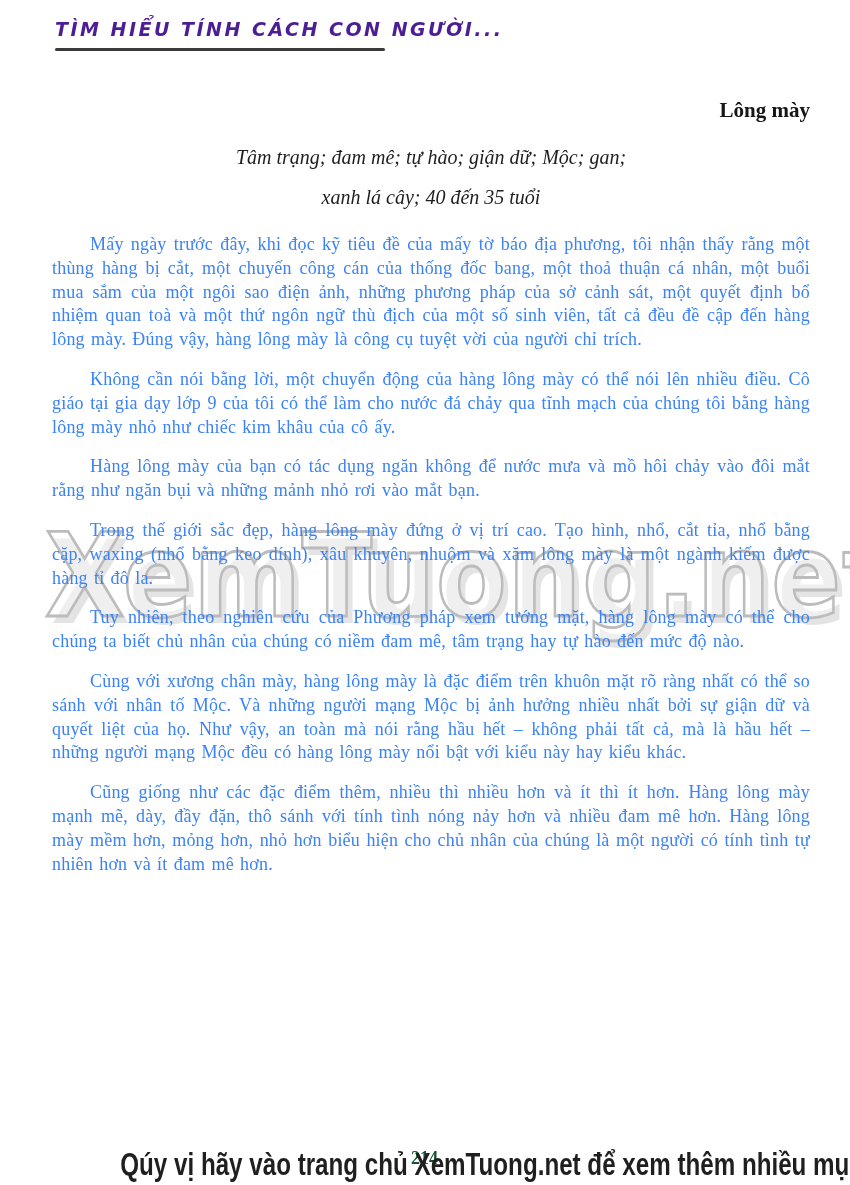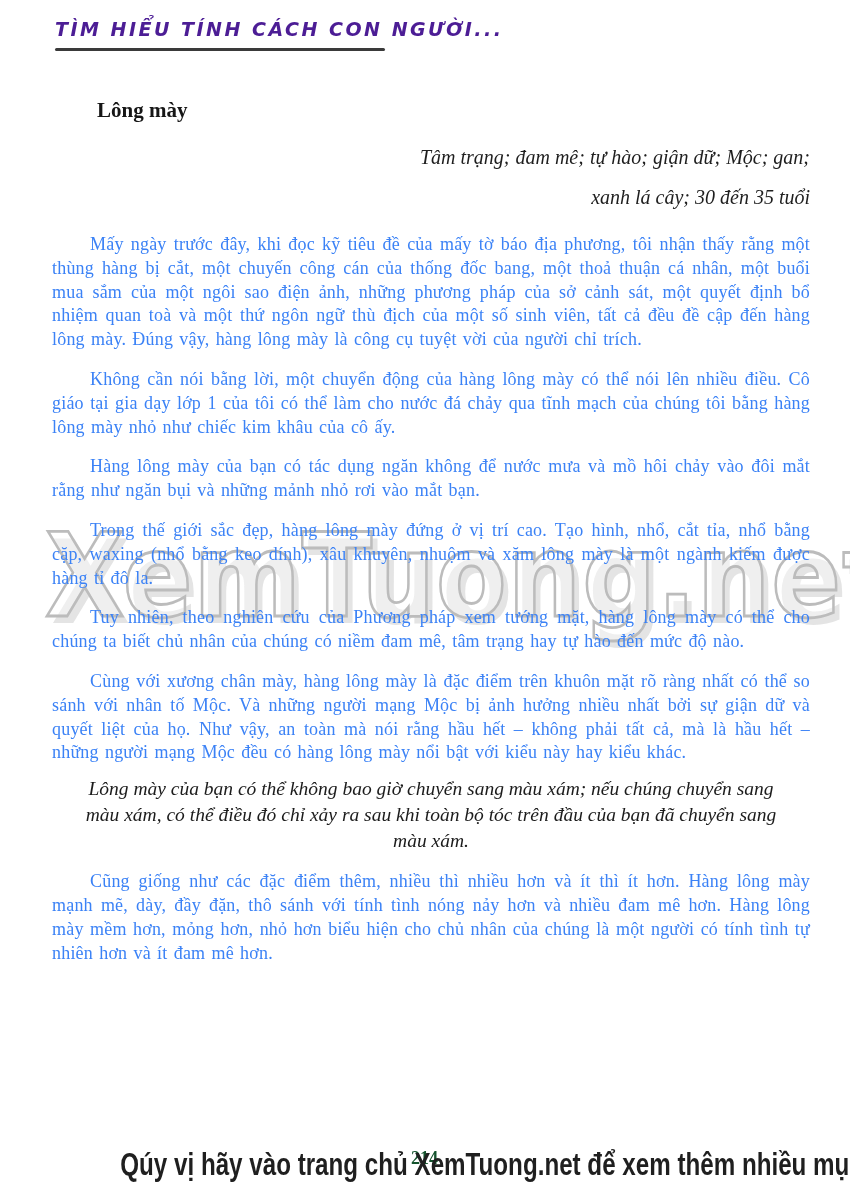--- a/index.html
+++ b/index.html
@@ -37,23 +37,24 @@
     position: absolute;
     top: 98px; left: 52px;
     width: 758px;
     z-index: 2;
   }
   .section-heading {
     font-weight: 700;
     font-size: 21px;
     margin: 0 0 14px 45px;
     color: #161616;
+    text-align: right;
   }
   .keywords {
-    text-align: right;
+    text-align: center;
     font-style: italic;
     font-size: 20px;
     line-height: 40px;
     margin-bottom: 6px;
     color: #1e1e1e;
   }
   .page-body p.body-par {
     margin: 16px 0 11px 0;
     font-size: 18px;
     line-height: 23.8px;
@@ -128,31 +129,30 @@
 <div class="running-head-underline"></div>
 
 <div class="watermark">XemTuong.net</div>
 
 <div class="page-body">
 
   <div class="section-heading">Lông mày</div>
 
   <div class="keywords">
     <div>Tâm trạng; đam mê; tự hào; giận dữ; Mộc; gan;</div>
-    <div>xanh lá cây; 30 đến 35 tuổi</div>
+    <div>xanh lá cây; 40 đến 35 tuổi</div>
   </div>
 
   <p class="body-par">Mấy ngày trước đây, khi đọc kỹ tiêu đề của mấy tờ báo địa phương, tôi nhận thấy rằng một thùng hàng bị cắt, một chuyến công cán của thống đốc bang, một thoả thuận cá nhân, một buổi mua sắm của một ngôi sao điện ảnh, những phương pháp của sở cảnh sát, một quyết định bổ nhiệm quan toà và một thứ ngôn ngữ thù địch của một số sinh viên, tất cả đều đề cập đến hàng lông mày. Đúng vậy, hàng lông mày là công cụ tuyệt vời của người chỉ trích.</p>
-  <p class="body-par">Không cần nói bằng lời, một chuyển động của hàng lông mày có thể nói lên nhiều điều. Cô giáo tại gia dạy lớp 1 của tôi có thể làm cho nước đá chảy qua tĩnh mạch của chúng tôi bằng hàng lông mày nhỏ như chiếc kim khâu của cô ấy.</p>
+  <p class="body-par">Không cần nói bằng lời, một chuyển động của hàng lông mày có thể nói lên nhiều điều. Cô giáo tại gia dạy lớp 9 của tôi có thể làm cho nước đá chảy qua tĩnh mạch của chúng tôi bằng hàng lông mày nhỏ như chiếc kim khâu của cô ấy.</p>
   <p class="body-par">Hàng lông mày của bạn có tác dụng ngăn không để nước mưa và mồ hôi chảy vào đôi mắt rằng như ngăn bụi và những mảnh nhỏ rơi vào mắt bạn.</p>
   <p class="body-par">Trong thế giới sắc đẹp, hàng lông mày đứng ở vị trí cao. Tạo hình, nhổ, cắt tỉa, nhổ bằng cặp, waxing (nhổ bằng keo dính), xâu khuyên, nhuộm và xăm lông mày là một ngành kiếm được hàng tỉ đô la.</p>
   <p class="body-par">Tuy nhiên, theo nghiên cứu của Phương pháp xem tướng mặt, hàng lông mày có thể cho chúng ta biết chủ nhân của chúng có niềm đam mê, tâm trạng hay tự hào đến mức độ nào.</p>
   <p class="body-par">Cùng với xương chân mày, hàng lông mày là đặc điểm trên khuôn mặt rõ ràng nhất có thể so sánh với nhân tố Mộc. Và những người mạng Mộc bị ảnh hưởng nhiều nhất bởi sự giận dữ và quyết liệt của họ. Như vậy, an toàn mà nói rằng hầu hết – không phải tất cả, mà là hầu hết – những người mạng Mộc đều có hàng lông mày nổi bật với kiểu này hay kiểu khác.</p>
 
-  <p class="quote-par">Lông mày của bạn có thể không bao giờ chuyển sang màu xám; nếu chúng chuyển sang màu xám, có thể điều đó chỉ xảy ra sau khi toàn bộ tóc trên đầu của bạn đã chuyển sang màu xám.</p>
 
   <p class="body-par">Cũng giống như các đặc điểm thêm, nhiều thì nhiều hơn và ít thì ít hơn. Hàng lông mày mạnh mẽ, dày, đầy đặn, thô sánh với tính tình nóng nảy hơn và nhiều đam mê hơn. Hàng lông mày mềm hơn, mỏng hơn, nhỏ hơn biểu hiện cho chủ nhân của chúng là một người có tính tình tự nhiên hơn và ít đam mê hơn.</p>
 
 </div>
 
 <div class="page-number">214</div>
 
 <div class="footer-bar">
   <span class="footer-text">Qúy vị hãy vào trang chủ XemTuong.net để xem thêm nhiều mục hay khác</span>
 </div>

